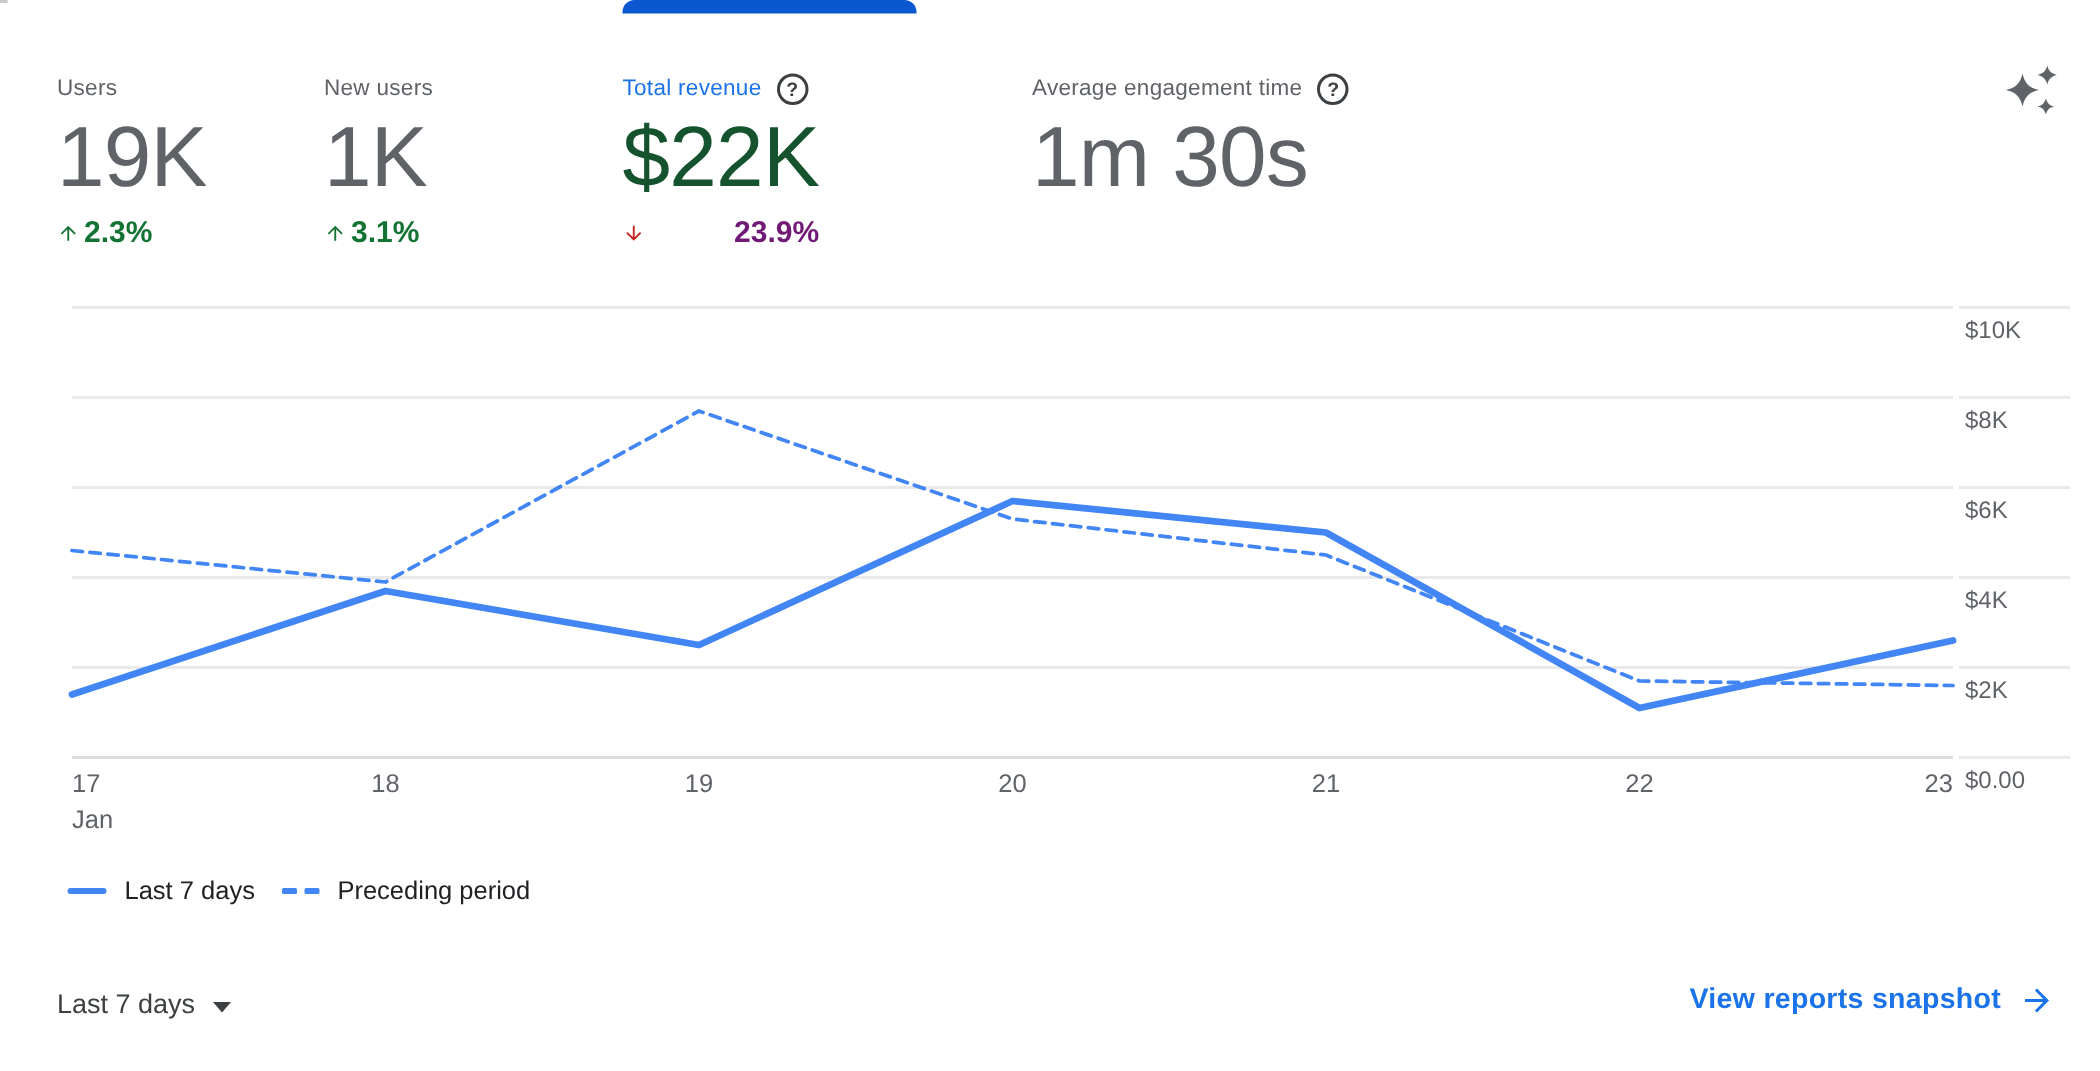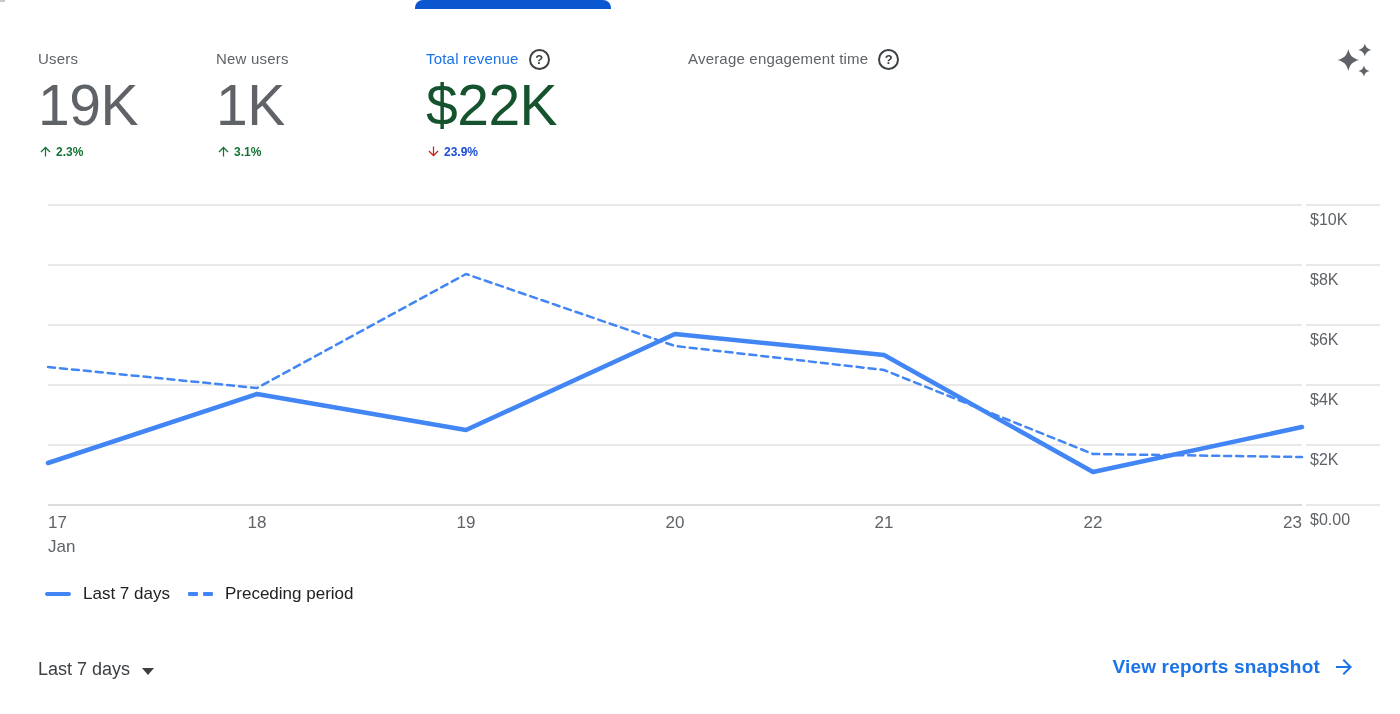--- a/index.html
+++ b/index.html
@@ -8,30 +8,30 @@
          font-family:"Liberation Sans", sans-serif; }
 
   
   .tab-indicator { position:absolute; left:415px; top:0; width:196px; height:9px;
                    background:#0b57d0; border-radius:8px 8px 0 0; }
   .crop-fragment { position:absolute; left:0; top:0; width:5px; height:2px; background:#c8c8c8; }
 
   
   .metric { position:absolute; top:46px; cursor:pointer; }
   .m-users { left:38px; }  .m-new-users { left:216px; }
-  .m-revenue { left:426px; } .m-engagement { left:688px; }
+  .m-revenue { left:415px; } .m-engagement { left:688px; }
   .metric-label-row { display:flex; align-items:center; gap:10px; }
   .metric-label { font-size:15px; letter-spacing:.2px; color:#5f6368; line-height:26px; }
   .metric.selected .metric-label { color:#1a73e8; }
   .metric-value { margin-top:9px; font-size:57px; color:#5f6368; line-height:48px; letter-spacing:-.5px; }
   .metric.selected .metric-value { color:#14532d; }
   .metric-delta { margin-top:15px; display:flex; align-items:center; gap:3px;
-                  font-size:12px; font-weight:700; }
+                  font-size:20px; font-weight:700; }
   .metric-delta.up { color:#137333; }
-  .metric-delta.down { color:#1d4ed8; }
+  .metric-delta.down { color:#701a75;justify-content:space-between; }
   .metric-delta svg { width:15px; height:15px; }
   .delta-up-path { fill:#137333; }
   .delta-down-path { fill:#c5221f; }
 
   .help { width:21px; height:21px; border:2px solid #3c4043; border-radius:50%;
           color:#3c4043; font-size:13px; font-weight:700; line-height:17px;
           text-align:center; flex:0 0 auto; cursor:pointer; }
   .help::after { content:"?"; }
 
   .sparkle-btn { position:absolute; right:24px; top:36px; width:48px; height:48px;
@@ -47,21 +47,21 @@
   .swatch-solid { width:26px; height:4px; border-radius:2px; background:#4285f4; }
   .swatch-dashed { display:flex; gap:5px; }
   .swatch-dashed i { width:10px; height:4px; border-radius:1px; background:#4285f4; }
 
   
   .footer { position:absolute; left:0; right:0; top:655px; height:36px; }
   .range-picker { position:absolute; left:38px; top:4px; display:flex; align-items:center;
                   gap:12px; font-size:18px; color:#3c4043; cursor:pointer; }
   .caret-down { width:0; height:0; border-left:6px solid transparent; border-right:6px solid transparent;
                 border-top:7px solid #3c4043; margin-top:3px; }
-  .snapshot-link { position:absolute; right:44px; top:0; display:flex; align-items:center; gap:12px;
+  .snapshot-link { position:absolute; right:30px; top:0; display:flex; align-items:center; gap:12px;
                    font-size:19px; font-weight:700; letter-spacing:.2px; color:#1a73e8; cursor:pointer; }
   .snapshot-link svg { width:24px; height:24px; }
   .link-arrow-path { fill:#1a73e8; }
 </style>
 </head>
 <body>
 
 <div class="crop-fragment"></div>
 <div class="tab-indicator"></div>
 
@@ -134,20 +134,21 @@
       </svg>
     <span>23.9%</span>
   </div>
 </div>
 
 <div class="metric m-engagement">
   <div class="metric-label-row">
     <span class="metric-label">Average engagement time</span>
     <span class="help"></span>
   </div>
+  <div class="metric-value">1m 30s</div>
 </div>
 
 <div class="sparkle-btn">
   <svg viewBox="0 0 48 48" width="44" height="44">
     <path fill="#5f6368" d="M20 12 C21.5 19 25 22.5 32 24 C25 25.5 21.5 29 20 36 C18.5 29 15 25.5 8 24 C15 22.5 18.5 19 20 12 Z"></path>
     <path fill="#5f6368" d="M38 6 C38.9 10 41 12.1 45 13 C41 13.9 38.9 16 38 20 C37.1 16 35 13.9 31 13 C35 12.1 37.1 10 38 6 Z"></path>
     <path fill="#5f6368" d="M37 30 C37.8 33.4 39.6 35.2 43 36 C39.6 36.8 37.8 38.6 37 42 C36.2 38.6 34.4 36.8 31 36 C34.4 35.2 36.2 33.4 37 30 Z"></path>
   </svg>
 </div>
 

